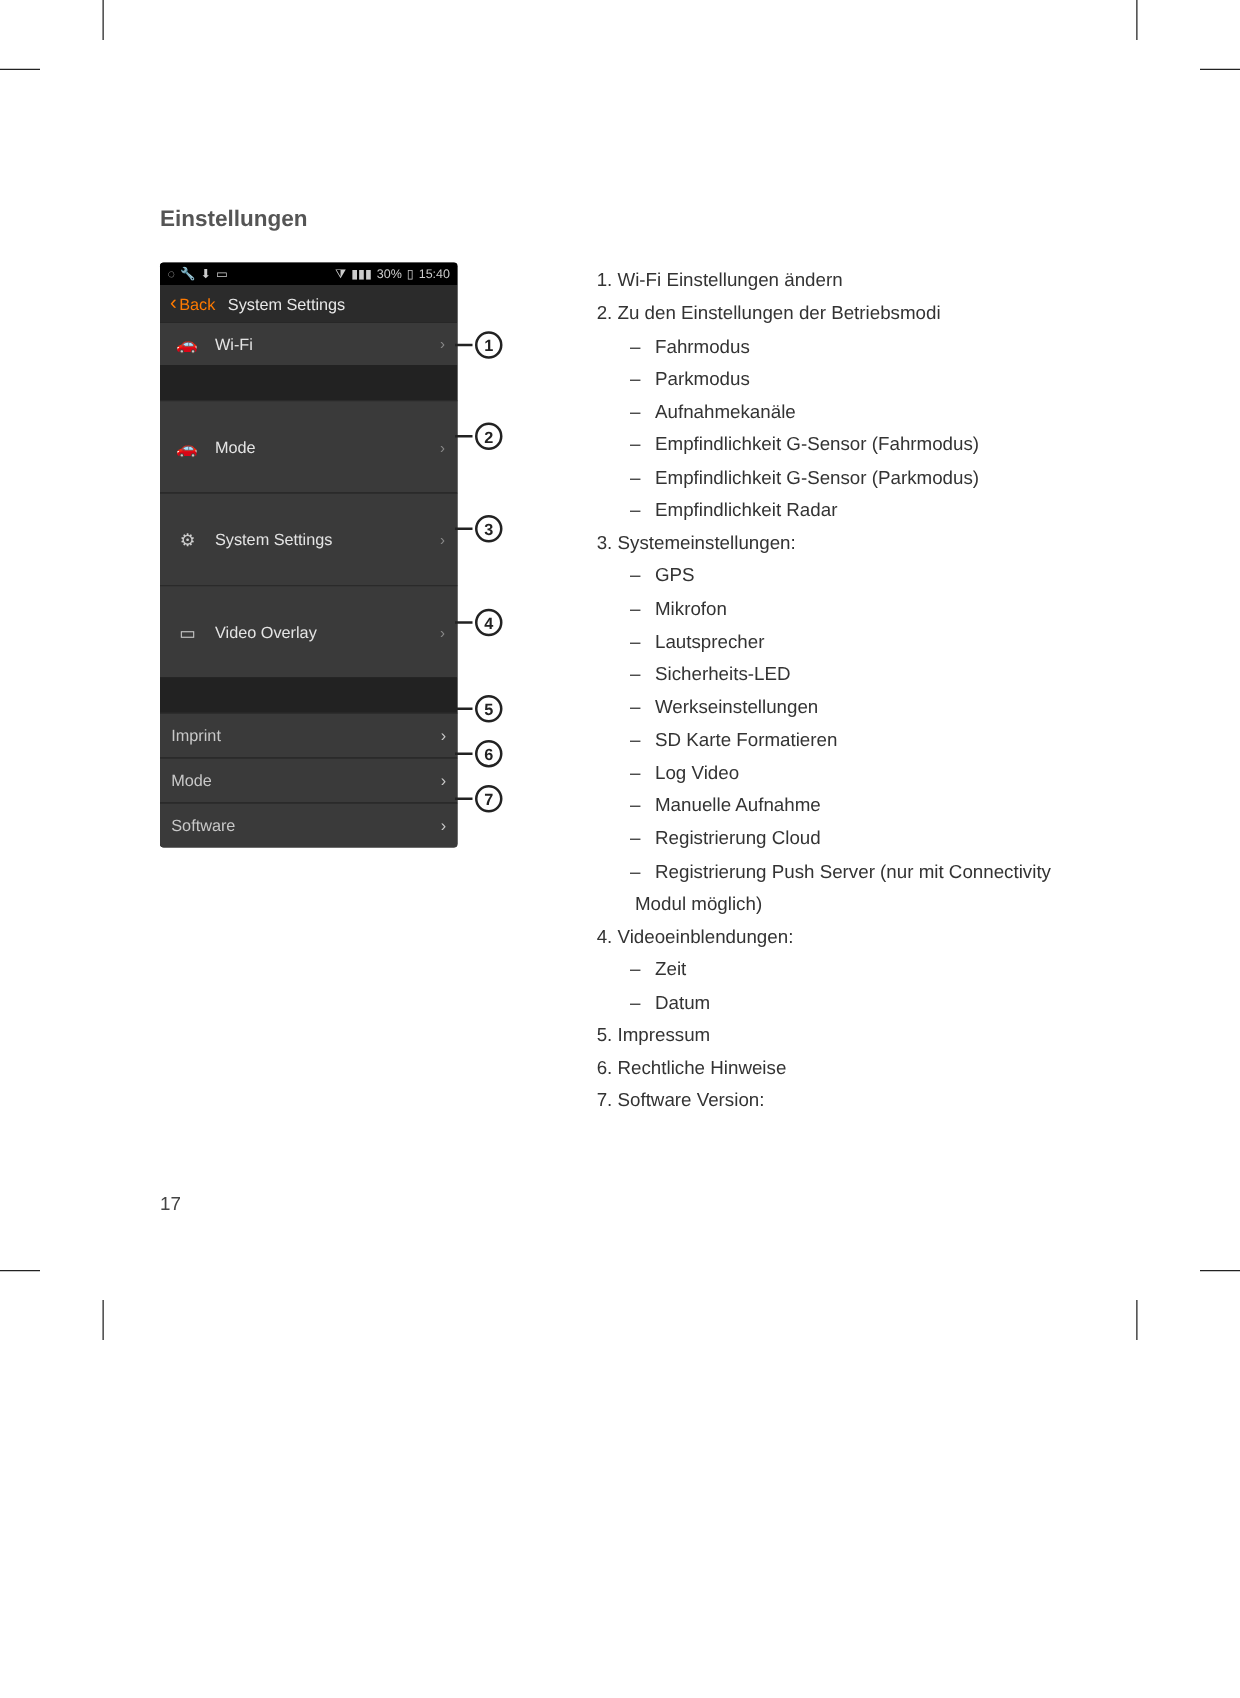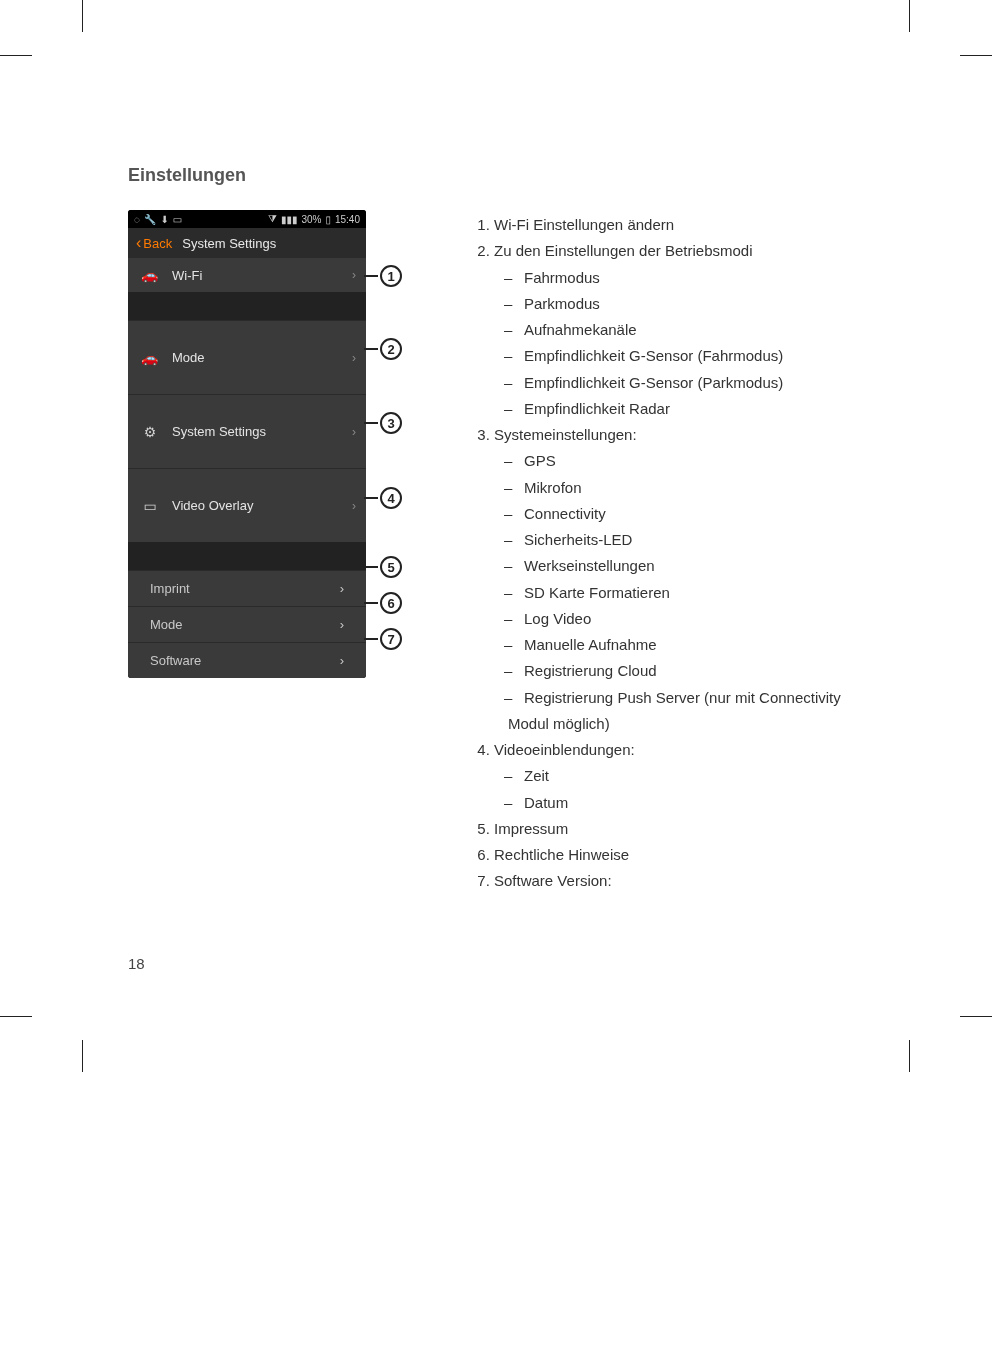--- a/index.html
+++ b/index.html
@@ -124,21 +124,21 @@
   .row-tall { height: 74px; border-top: 1px solid #2a2a2a; }
   .sep {
     height: 28px; background: #222;
   }
   .row-imprint, .row-legal, .row-software {
     height: 36px;
     background: #3a3a3a;
     color: #c8c8c8;
     display: flex;
     align-items: center;
-    padding: 0 22px;
+    padding: 0 9px;
     font-size: 13px;
     border-top: 1px solid #2a2a2a;
   }
   .row-imprint .row-label, .row-legal .row-label, .row-software .row-label { flex: 1; }
 
   .callout {
     position: absolute;
     width: 22px;
     height: 22px;
     border: 2px solid #222;
@@ -310,21 +310,21 @@
               <li><span>Empfindlichkeit G-Sensor (Fahrmodus)</span></li>
               <li><span>Empfindlichkeit G-Sensor (Parkmodus)</span></li>
               <li><span>Empfindlichkeit Radar</span></li>
             </ul>
           </li>
           <li>
             <span>Systemeinstellungen:</span>
             <ul class="sublist">
               <li><span>GPS</span></li>
               <li><span>Mikrofon</span></li>
-              <li><span>Connectivity</span></li>
+              <li><span>Lautsprecher</span></li>
               <li><span>Sicherheits-LED</span></li>
               <li><span>Werkseinstellungen</span></li>
               <li><span>SD Karte Formatieren</span></li>
               <li><span>Log Video</span></li>
               <li><span>Manuelle Aufnahme</span></li>
               <li><span>Registrierung Cloud</span></li>
               <li><span>Registrierung Push Server (nur mit Connectivity Modul möglich)</span></li>
             </ul>
           </li>
           <li>
@@ -338,14 +338,14 @@
           <li><span>Rechtliche Hinweise</span></li>
           <li>
             <span>Software Version:</span>
           </li>
         </ol>
       </div>
 
     </div>
   </div>
 
-  <div class="page-number">18</div>
+  <div class="page-number">17</div>
 </div>
 
 </body></html>

